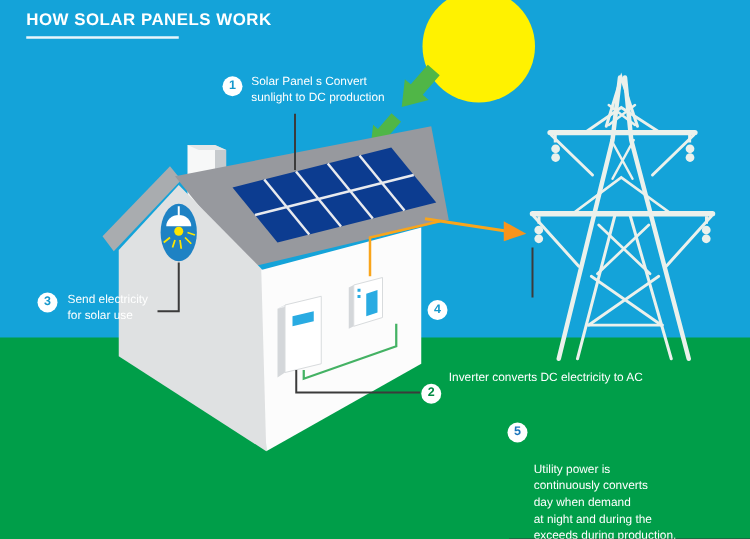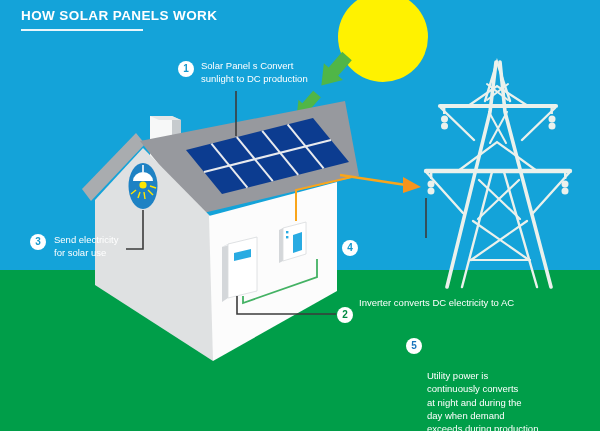--- a/index.html
+++ b/index.html
@@ -185,19 +185,19 @@
     <div class="badge" style="left:342px;top:240px;">4</div>
     <div class="step-text" style="left:364px;top:239px;">
     </div>
   </div>
 
   <div class="step">
     <div class="badge b5" style="left:406px;top:338px;">5</div>
     <div class="step-text" style="left:427px;top:337px;margin-top:32px;">
       <div>Utility power is</div>
       <div>continuously converts</div>
+      <div>day when demand</div>
       <div>at night and during the</div>
-      <div>day when demand</div>
       <div>exceeds during production.</div>
     </div>
   </div>
 
 </div>
 
 </body></html>

